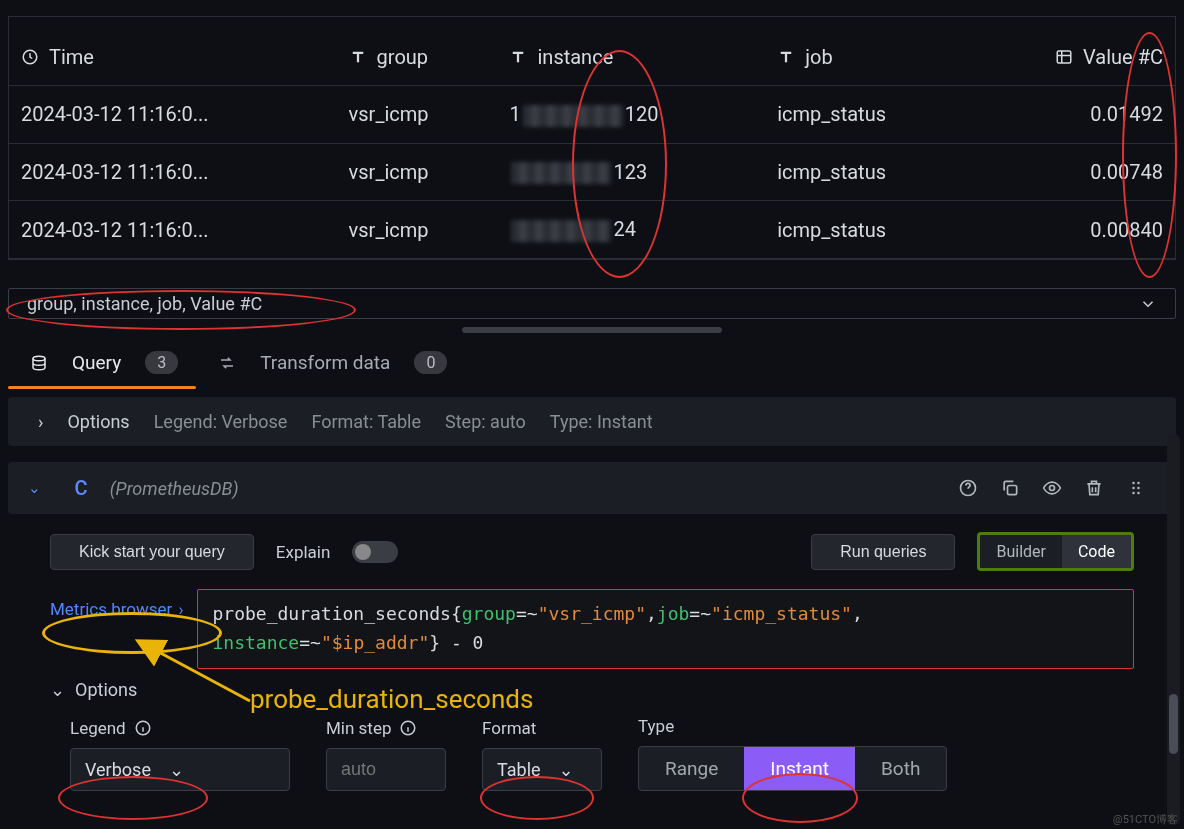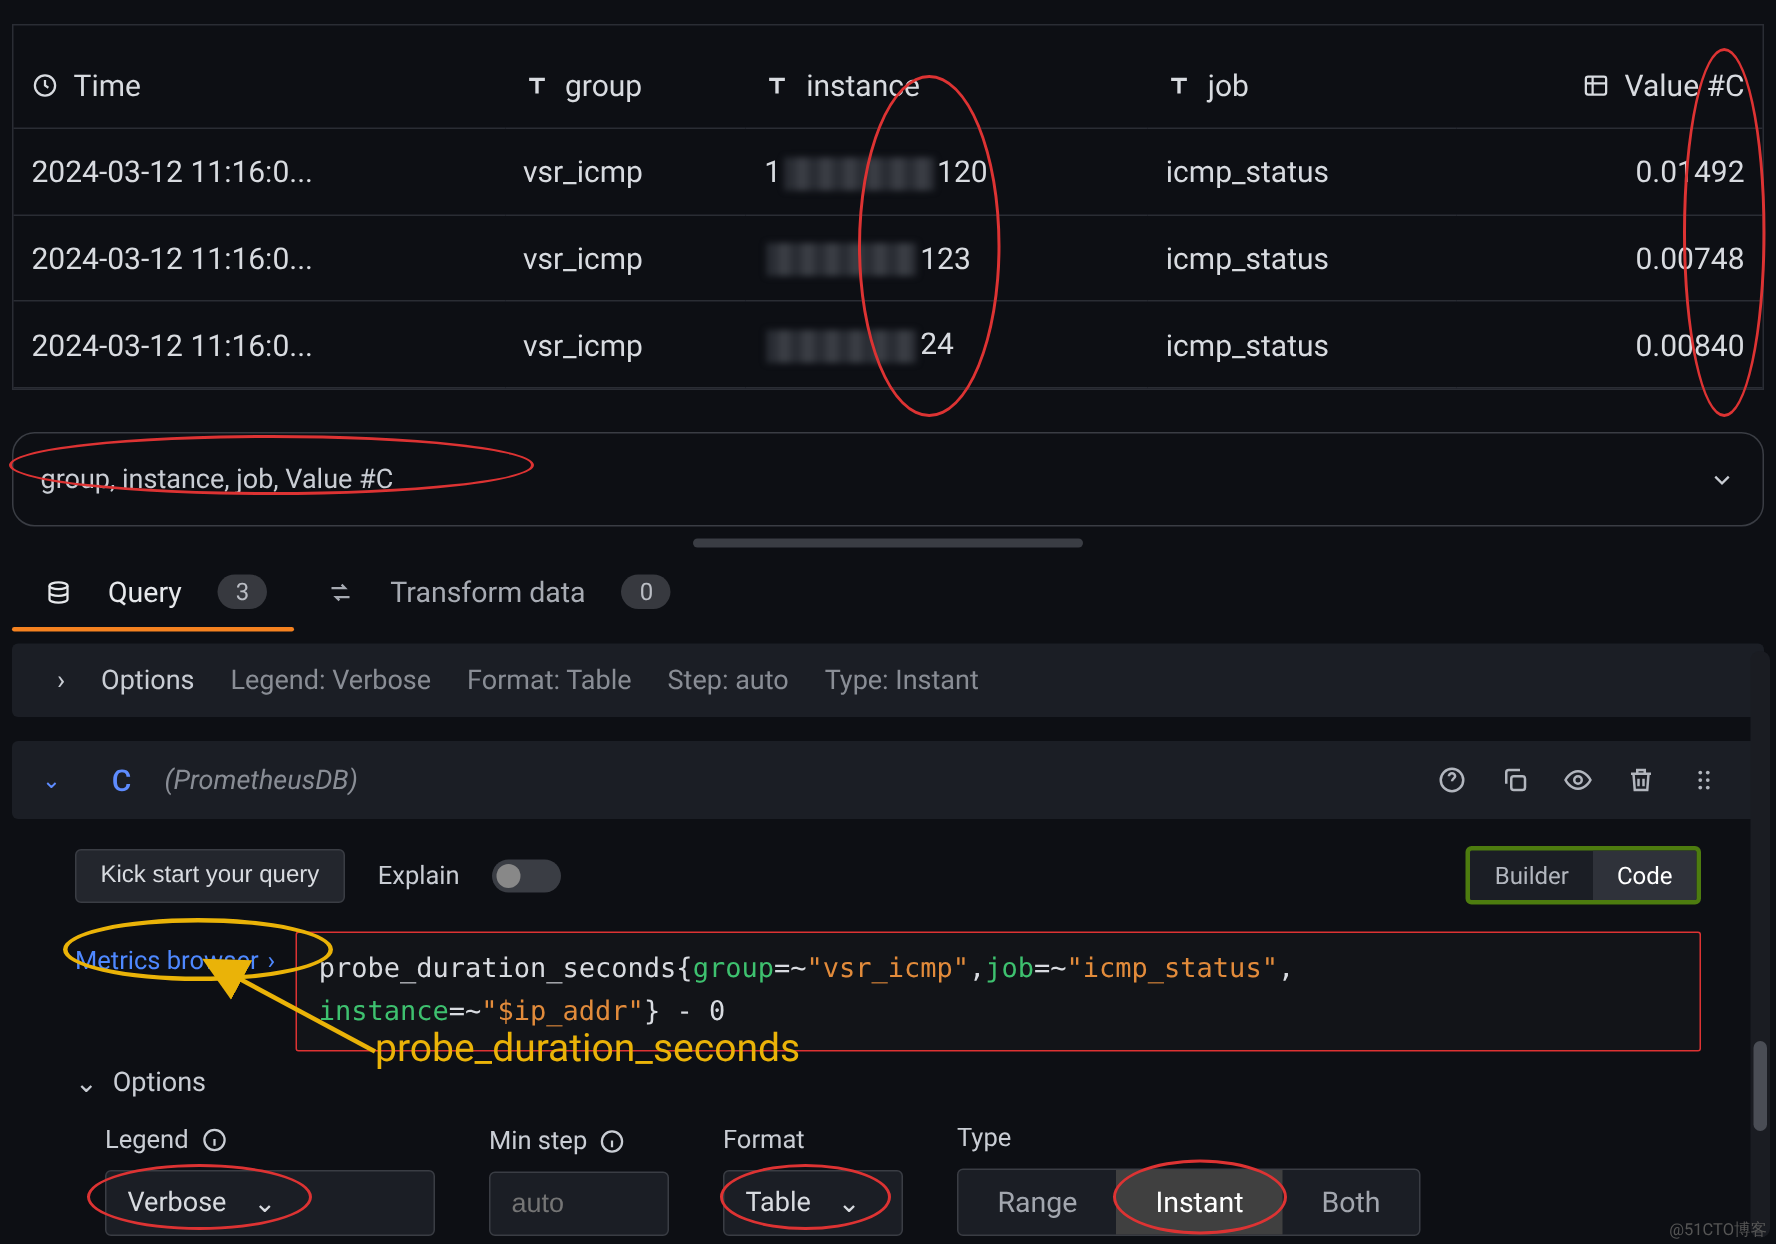--- a/index.html
+++ b/index.html
@@ -37,25 +37,25 @@
     width: 100px; height: 22px;
     vertical-align: middle;
     background: repeating-linear-gradient(90deg,#2a2d34 0 8px,#3a3d44 8px 16px);
     filter: blur(2px);
     margin: 0 2px;
   }
   .ico { display:inline-flex; width:18px; height:18px; }
   .fields-row {
     border: 1px solid #3a3d44;
     margin: 28px 8px 0 8px;
-    padding: 20px 18px;
+    padding: 4px 18px;
     display: flex;
     align-items: center;
     justify-content: space-between;
-    border-radius: 15px;
+    border-radius: 2px;
     font-size: 18px;
   }
   .hscroll {
     width: 260px; height: 6px;
     background: #3a3d44;
     border-radius: 3px;
     margin: 8px auto 18px;
   }
   .tabs {
     display: flex;
@@ -95,21 +95,21 @@
   .query-row .ds { color:#898d95; font-style:italic; font-size:18px; }
   .query-row .spacer { flex:1; }
   .icon-btn { color:#b2b6be; cursor:pointer; display:inline-flex; }
   .toolbar {
     margin: 18px 50px 0 50px;
     display:flex; align-items:center; gap:22px;
     font-size:17px;
   }
   .btn {
     background:#23262d; border:1px solid #3a3d44;
-    padding:8px 16px; border-radius:4px; color:#d8dbe0;
+    padding:8px 28px; border-radius:4px; color:#d8dbe0;
     cursor:pointer; font-size:16px;
   }
   .toggle {
     width:46px; height:22px; background:#3a3d44; border-radius:12px;
     position:relative; display:inline-block;
   }
   .toggle::after{
     content:""; position:absolute; left:3px; top:3px;
     width:16px;height:16px;border-radius:50%;background:#888;
   }
@@ -141,21 +141,21 @@
   .form-col label { font-size:17px; color:#c9cdd4; display:flex; align-items:center; gap:8px;}
   .sel {
     background:#1b1e25; border:1px solid #3a3d44; border-radius:4px;
     padding:10px 14px; color:#d8dbe0; font-size:18px;
     display:flex; align-items:center; gap:18px; 
     min-width:120px;
   }
   .sel input{ background:transparent;border:none;color:#888;font-size:18px;outline:none;width:80px;}
   .typegrp { display:flex; border:1px solid #3a3d44; border-radius:4px; background:#1b1e25;}
   .typegrp .tb { padding:10px 26px; font-size:19px; color:#a2a6ae; cursor:pointer;}
-  .typegrp .tb.active{ background:#404040; color:#fff; }
+  .typegrp .tb.active{ background:#8b5cf6; color:#fff; }
   .annot {
     position:absolute; pointer-events:none;
   }
   .ellipse{ border:2px solid #d33; border-radius:50%; }
   .ellipse-y{ border:3px solid #eab308; border-radius:50%; }
   .footer-scroll{position:absolute;right:4px;top:434px;bottom:4px;width:13px;background:#1a1c22;border-radius:6px;}
   .footer-scroll::after{content:"";position:absolute;left:2px;top:260px;width:9px;height:60px;background:#4a4d55;border-radius:5px;}
 </style>
 </head>
 <body>
@@ -325,20 +325,21 @@
         <circle cx="15" cy="18" r="1.5"></circle>
       </svg>
     </span>
 </div>
 
 <div class="toolbar">
   <button class="btn">Kick start your query</button>
   <span>Explain</span>
   <span class="toggle"></span>
   <span style="flex:1"></span>
+  <button class="btn">Run queries</button>
   <div class="seg">
     <div class="segbtn">Builder</div>
     <div class="segbtn active">Code</div>
   </div>
 </div>
 
 <div class="code-row">
   <div class="metrics-link">
     <span>Metrics browser</span>
     <span>›</span>

